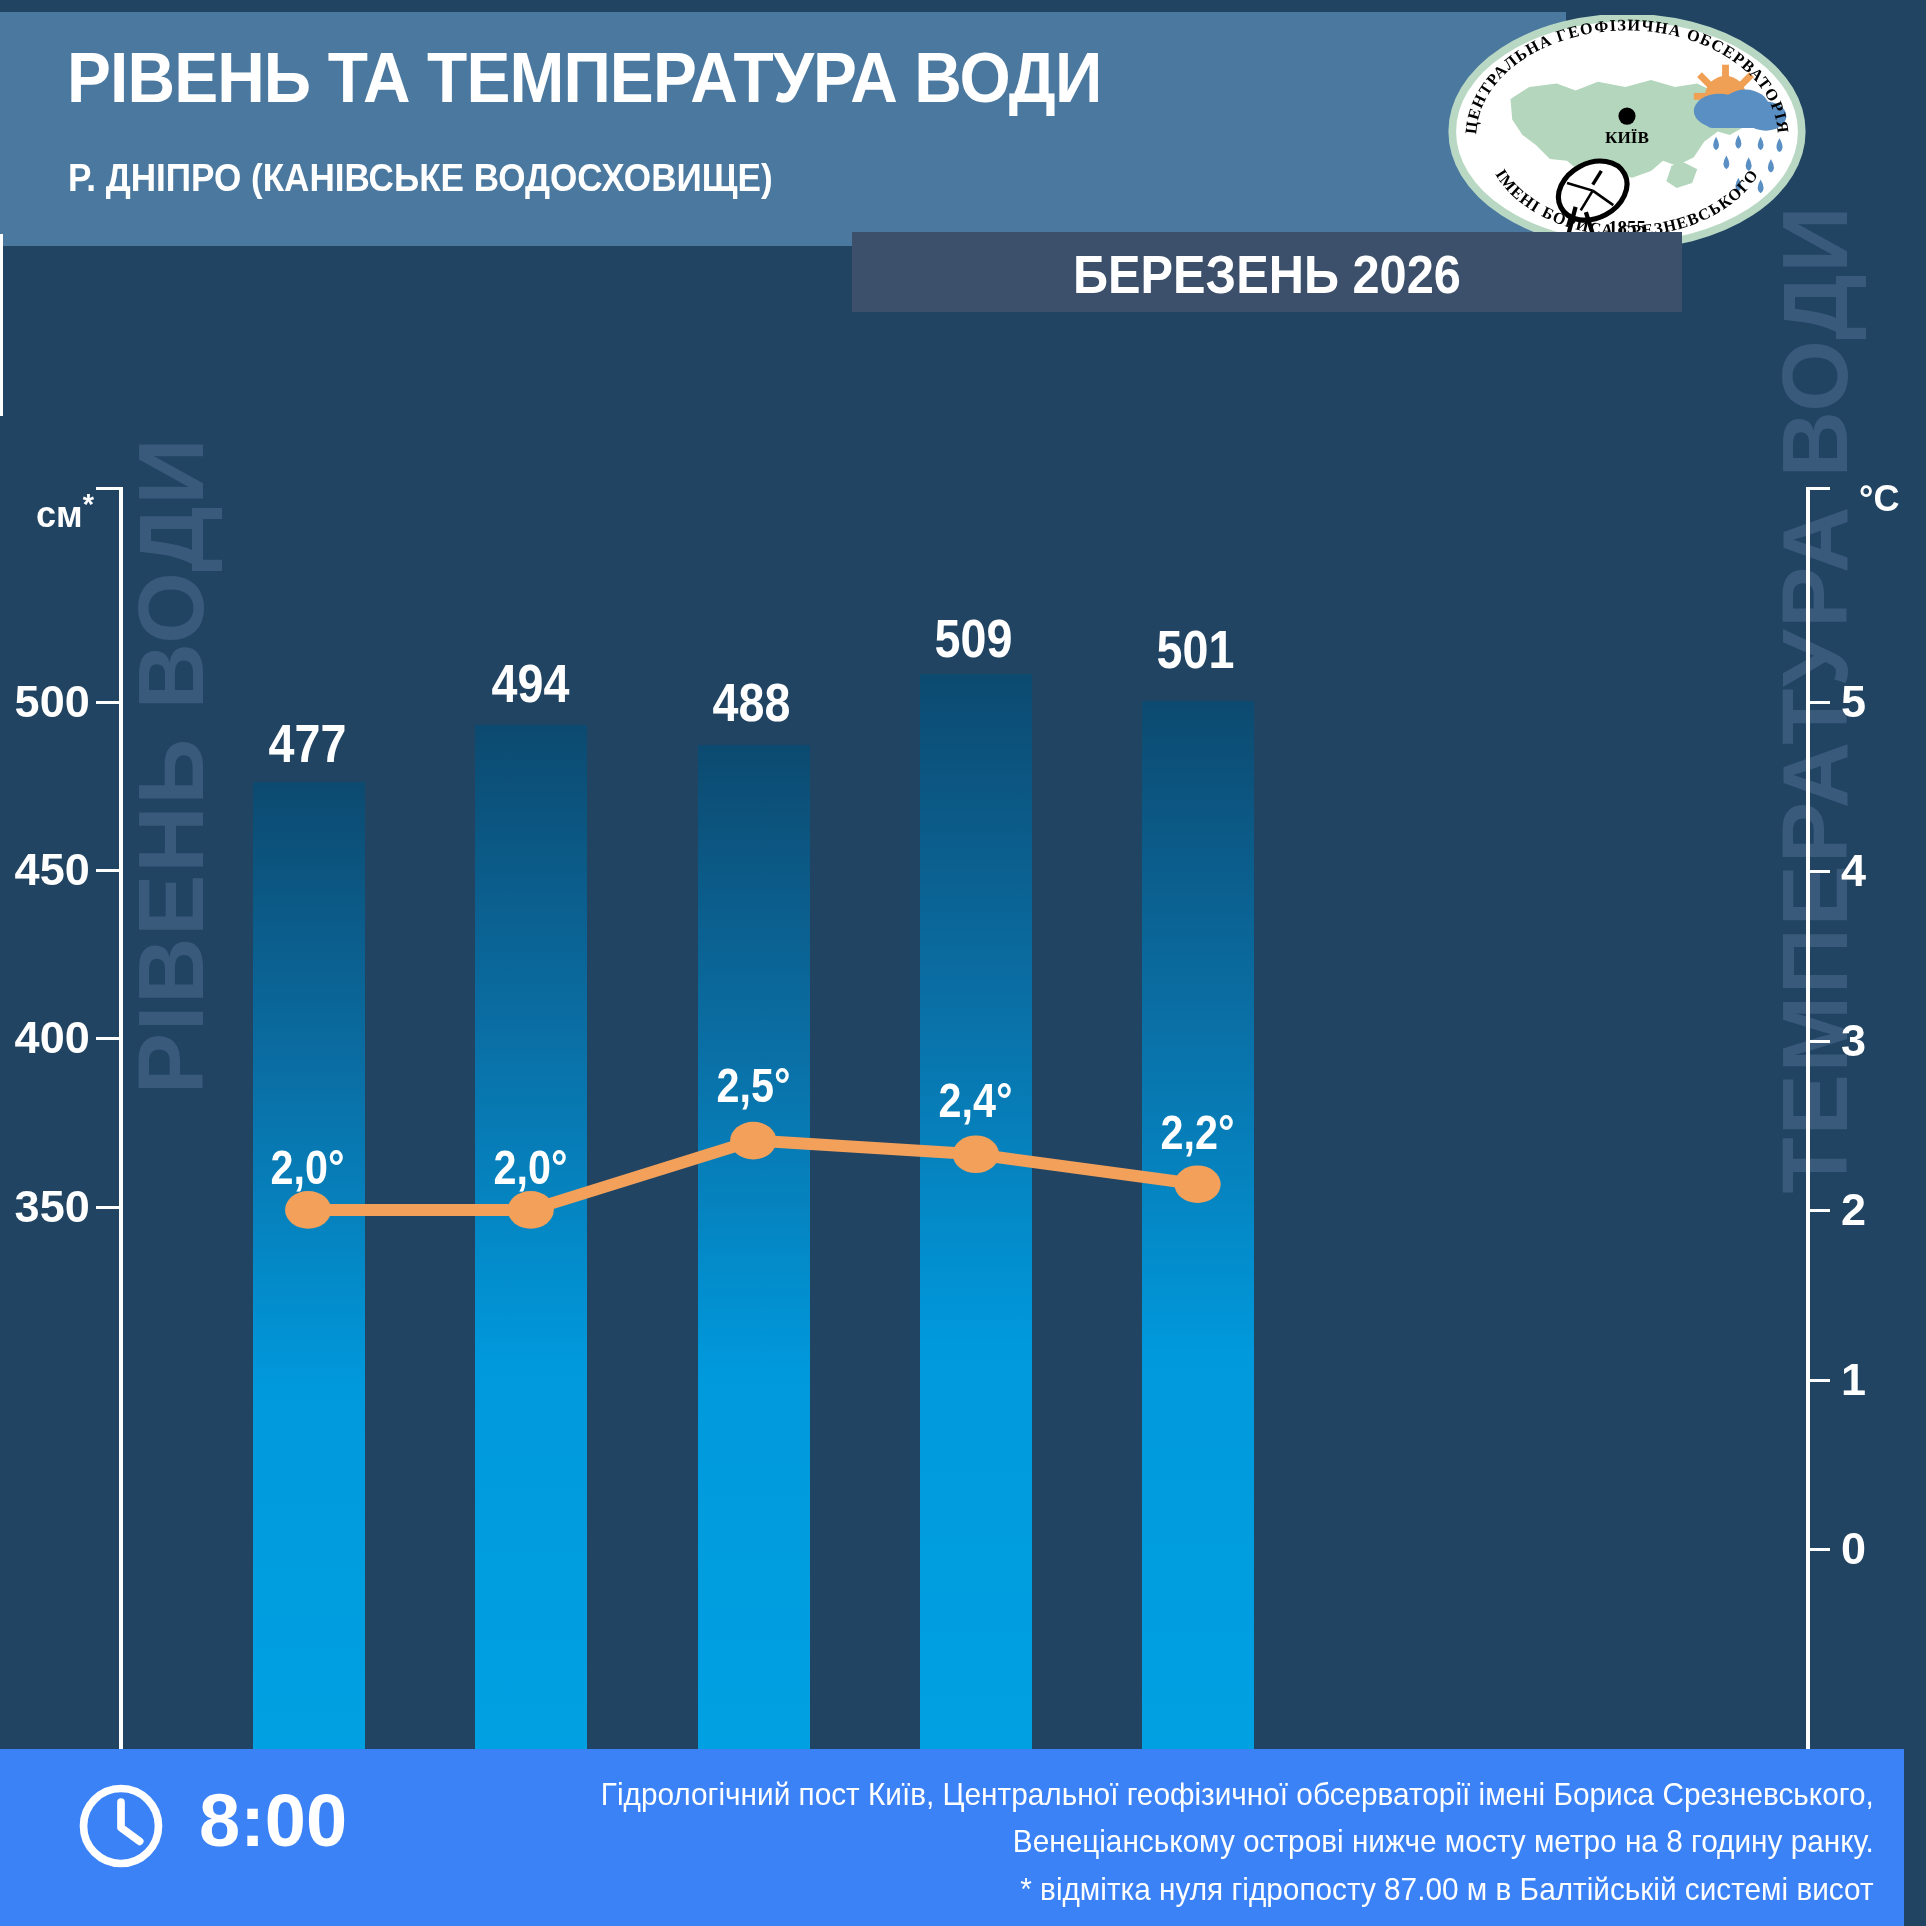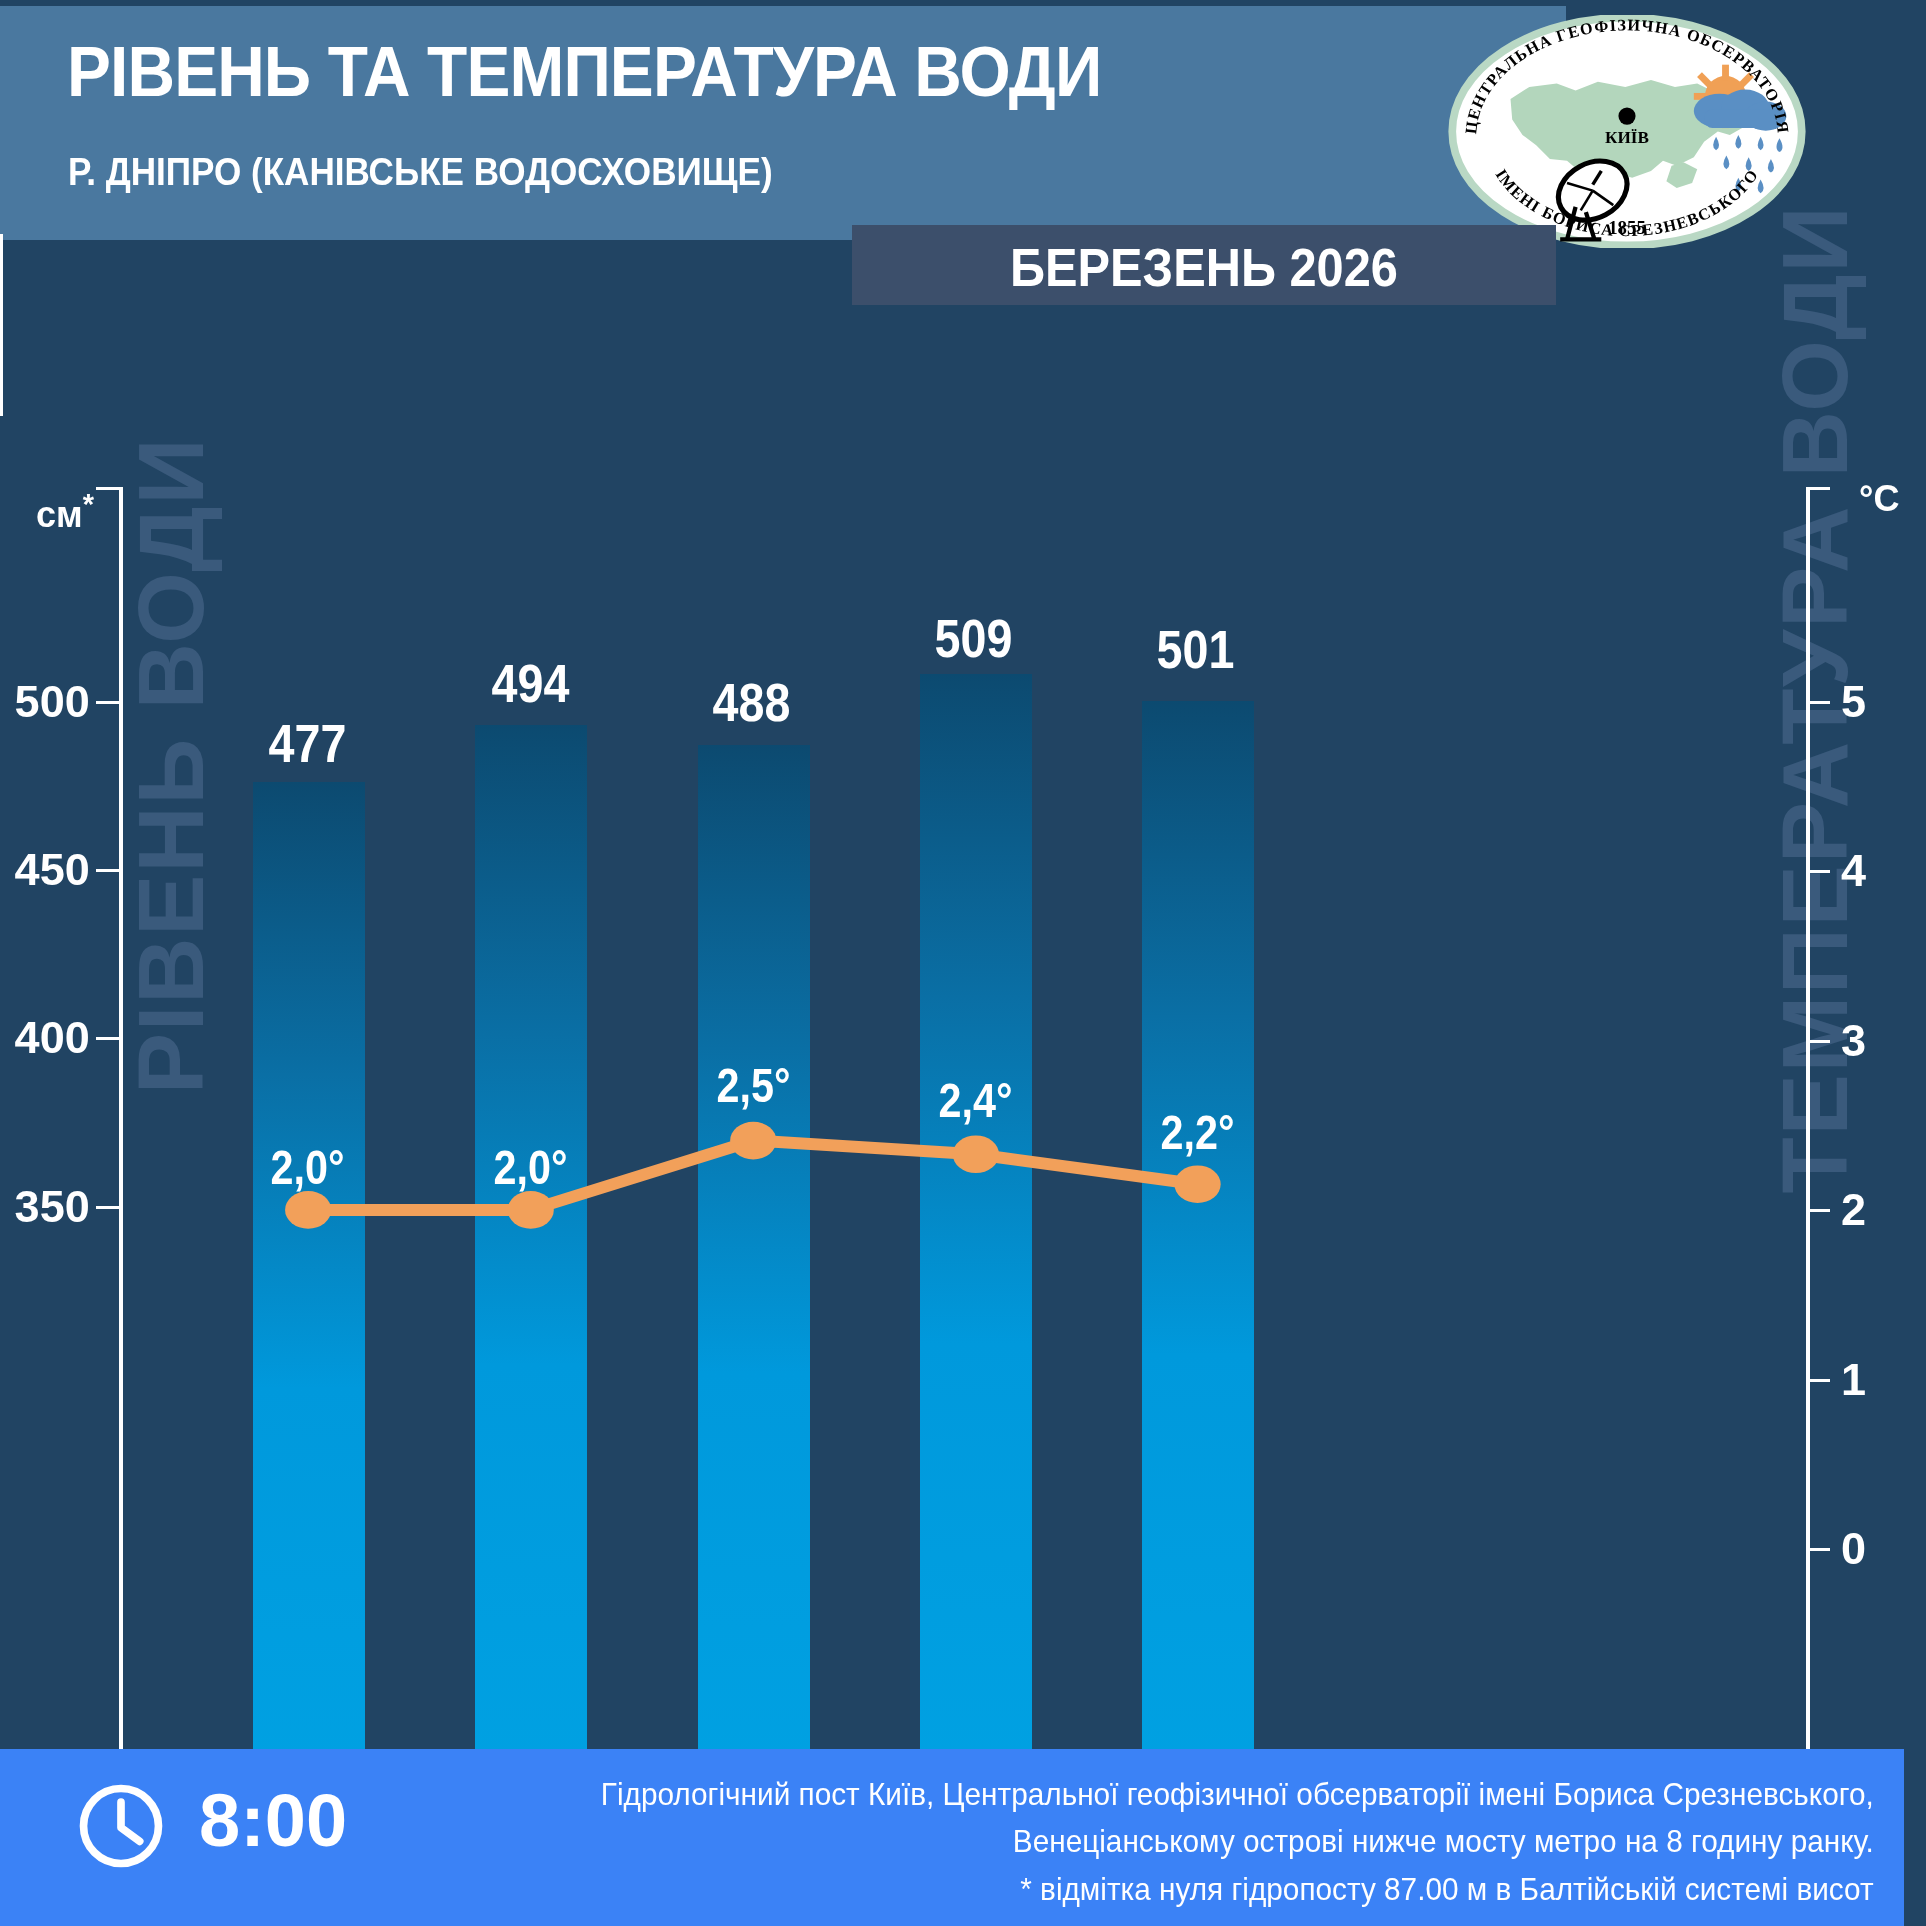--- a/index.html
+++ b/index.html
@@ -6,21 +6,21 @@
   html,body { width:1926px; height:1926px; }
   body {
     background:#214463;
     font-family:"Liberation Sans", sans-serif;
     position:relative;
     overflow:hidden;
   }
 
   
   #header {
-    position:absolute; left:0; top:6px; width:1566px; height:234px;
+    position:absolute; left:0; top:12px; width:1566px; height:234px;
     background:#4a789f;
   }
   #title-main {
     position:absolute; left:67px; top:26px;
     font-size:70px; font-weight:bold; color:#ffffff;
     letter-spacing:-0.9px;
     transform:scaleX(0.94); transform-origin:left center;
     white-space:nowrap;
   }
   #title-sub {
@@ -30,21 +30,21 @@
     white-space:nowrap;
   }
 
   
   #logo {
     position:absolute; left:1447px; top:15.4px; width:360px; height:233px;
   }
 
   
   #month-banner {
-    position:absolute; left:852px; top:225px; width:704px; height:80px;
+    position:absolute; left:852px; top:232px; width:830px; height:80px;
     background:#3c4f6b;
   }
   #month-label {
     position:absolute; left:0; right:0; top:12px;
     text-align:center; font-size:53px; font-weight:bold; color:#fff;
     transform:scaleX(0.92);
     white-space:nowrap;
   }
 
   

